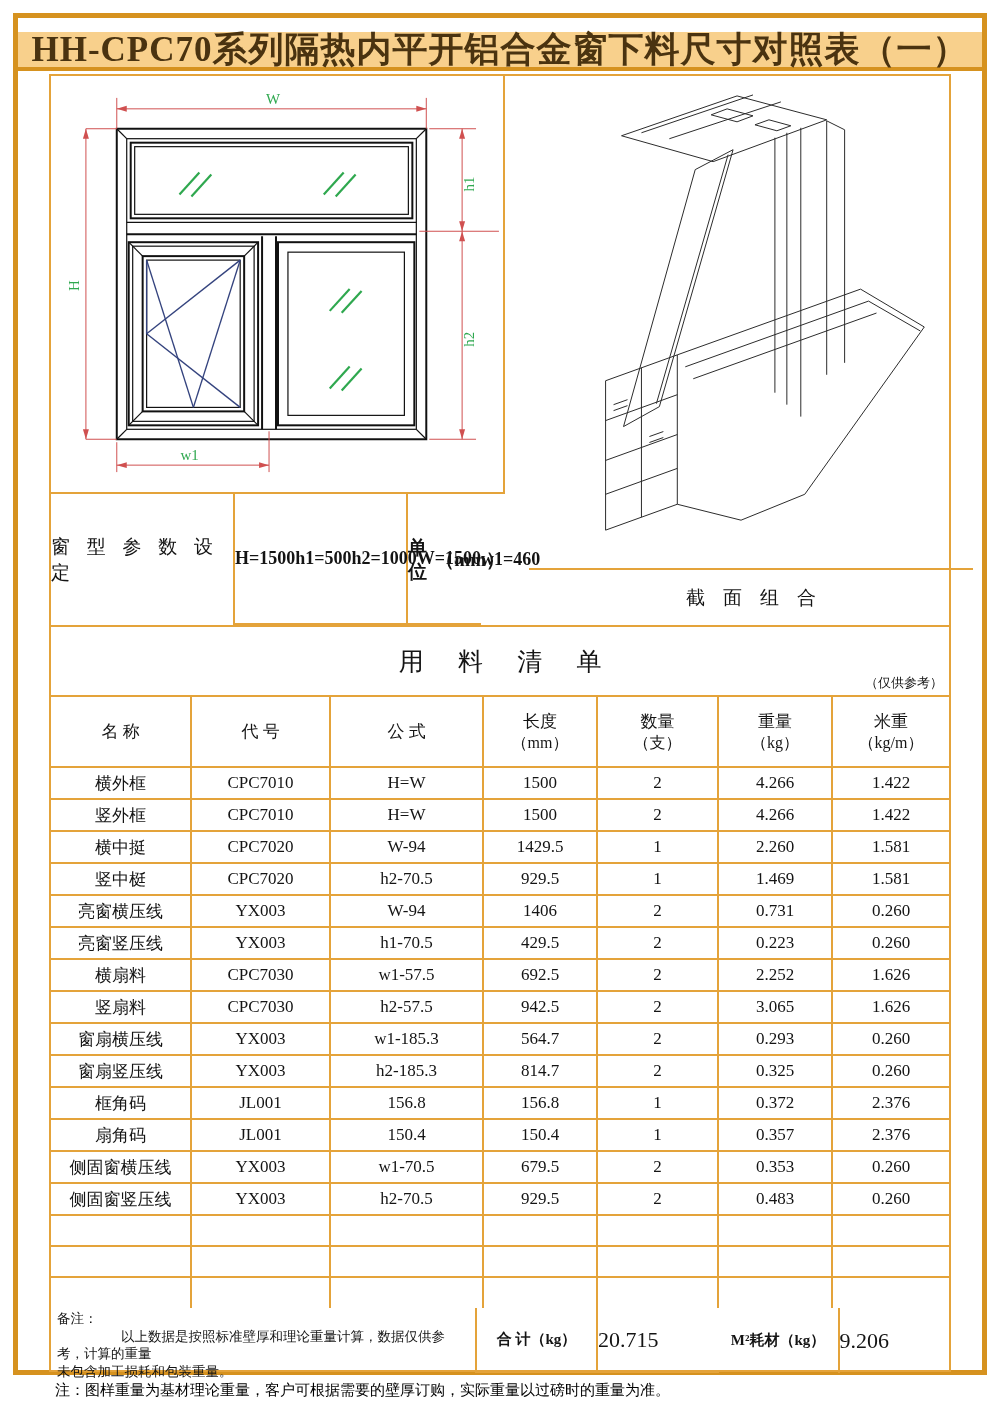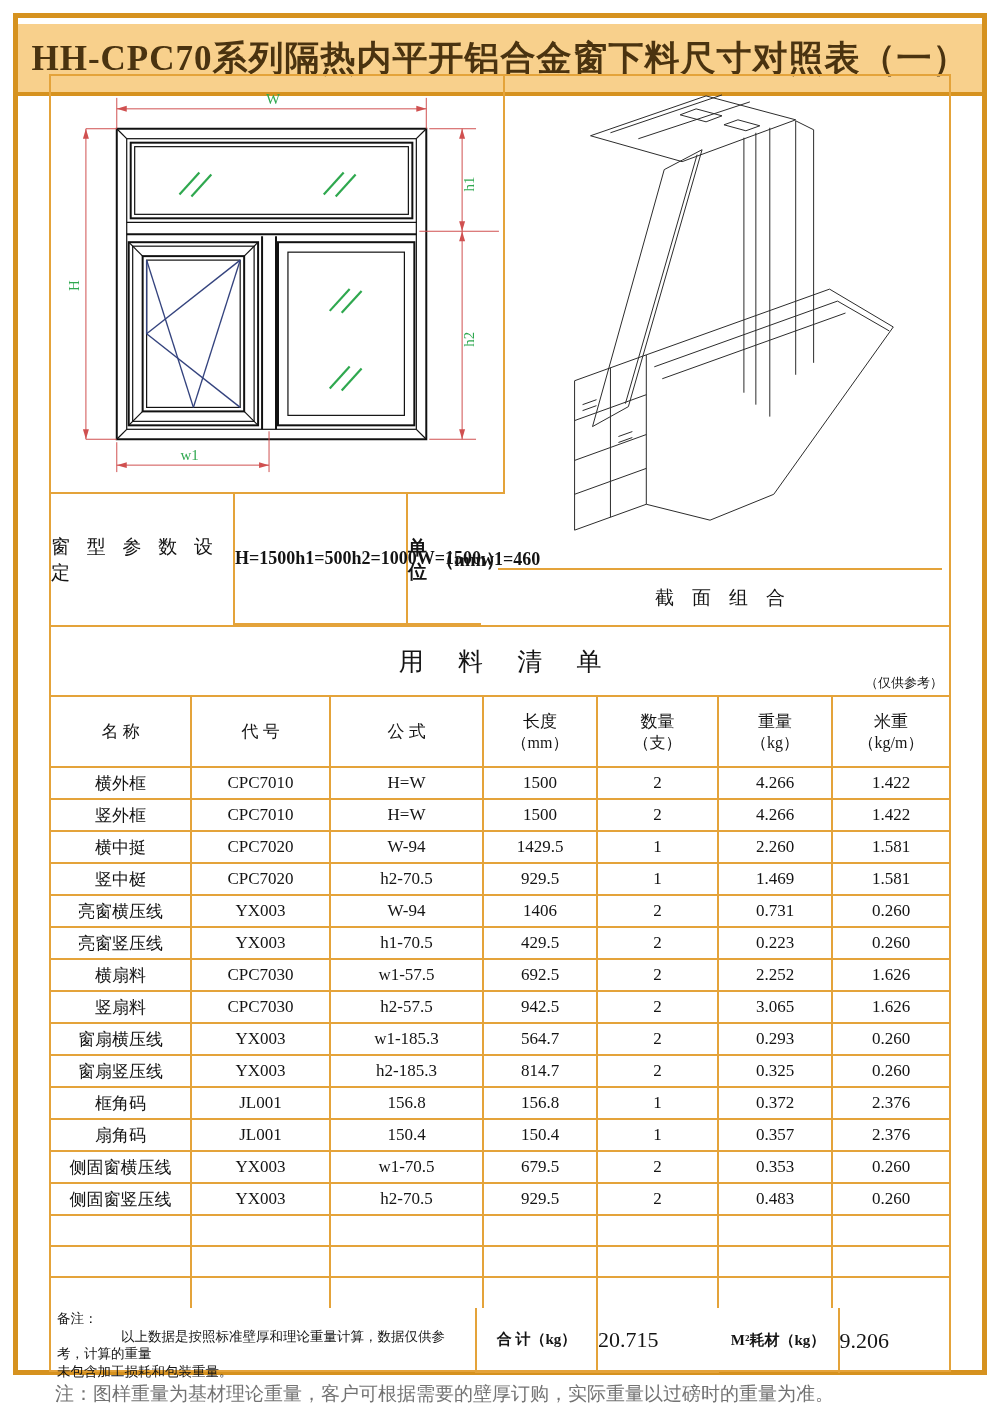--- a/index.html
+++ b/index.html
@@ -5,28 +5,28 @@
   :root{
     --border:#E4A33A; --border-dark:#D6921F; --band-bg:#F8D08C; --title-text:#4A3310;
     --dim-red:#D05050; --glass-green:#2FA84F; --sash-navy:#34437E; --ink:#141414;
   }
   *{box-sizing:border-box;margin:0;padding:0}
   body{background:#fff}
   .page{position:relative;width:1000px;height:1415px;background:#fff;overflow:hidden;
         font-family:"Liberation Serif","DejaVu Serif",serif;color:var(--ink)}
   .outer-frame{position:absolute;left:13px;top:13px;width:974px;height:1362px;
         border:5px solid var(--border-dark)}
-  .title-band{position:absolute;left:18px;top:24px;width:964px;height:72px;background:var(--band-bg);
+  .title-band{position:absolute;left:18px;top:32px;width:964px;height:39px;background:var(--band-bg);
         border-bottom:4px solid var(--border-dark);display:flex;align-items:center;justify-content:center}
   .title-band span{font-size:35px;font-weight:bold;color:var(--title-text);letter-spacing:1px;white-space:nowrap}
   .content-border{position:absolute;left:49px;top:74px;width:902px;height:1298px;border:2px solid var(--border);pointer-events:none}
   .content{position:absolute;left:51px;top:76px;width:898px;height:1294px}
   
   .panel-left{position:absolute;left:0;top:0;width:454px;height:418px;border-right:2px solid var(--border);border-bottom:2px solid var(--border)}
-  .panel-right{position:absolute;left:447px;top:0;width:444px;height:549px}
+  .panel-right{position:absolute;left:478px;top:0;width:444px;height:549px}
   .section-label{position:absolute;left:0;top:492px;width:444px;height:57px;border-top:2px solid var(--border);
         display:flex;align-items:center;justify-content:center;font-size:19px;letter-spacing:18px;padding-left:18px}
   
   .param-table{position:absolute;left:0;top:418px;width:454px;height:131px;display:flex}
   .param-name{width:184px;border-right:2px solid var(--border);display:flex;align-items:center;justify-content:center;
         font-size:19px;letter-spacing:6px}
   .param-vals{width:173px;border-right:2px solid var(--border);display:flex;flex-direction:row}
   .param-row{flex:1;display:flex;align-items:center;justify-content:center;font-size:18px;font-weight:bold;
         border-bottom:2px solid var(--border)}
   .param-row:last-child{border-bottom:none}
@@ -50,21 +50,21 @@
   
   .m-bottom{display:flex;height:65px}
   .remark{width:546px;border-right:2px solid var(--border);padding:2px 6px;font-size:13.5px;line-height:1.3}
   .remark .indent{text-indent:64px}
   .totals{flex:1;display:flex;flex-direction:row}
   .t-row{flex:1;display:flex}
   .t-row.first{border-bottom:2px solid var(--border)}
   .t-label{width:121px;border-right:2px solid var(--border);display:flex;align-items:center;justify-content:center;
         font-size:15px;font-weight:bold}
   .t-value{flex:1;display:flex;align-items:center;justify-content:center;font-size:22px;padding-right:60px}
-  .footnote{position:absolute;left:55px;top:1381px;font-size:19px;color:#737373}
+  .footnote{position:absolute;left:55px;top:1381px;font-size:15px;color:#000000}
   
   .fr{fill:none;stroke:#111;stroke-width:2}
   .frt{fill:none;stroke:#111;stroke-width:1.2}
   .dim{stroke:var(--dim-red);stroke-width:1;fill:none}
   .dim-fill{fill:var(--dim-red);stroke:none}
   .gmark{stroke:var(--glass-green);stroke-width:2.2;fill:none}
   .glabel{fill:var(--glass-green);font-size:15px;font-family:"Liberation Serif","DejaVu Serif",serif}
   .sash{stroke:var(--sash-navy);stroke-width:1.4;fill:none}
   .iso{fill:none;stroke:#2a2a2a;stroke-width:1}
 </style>

